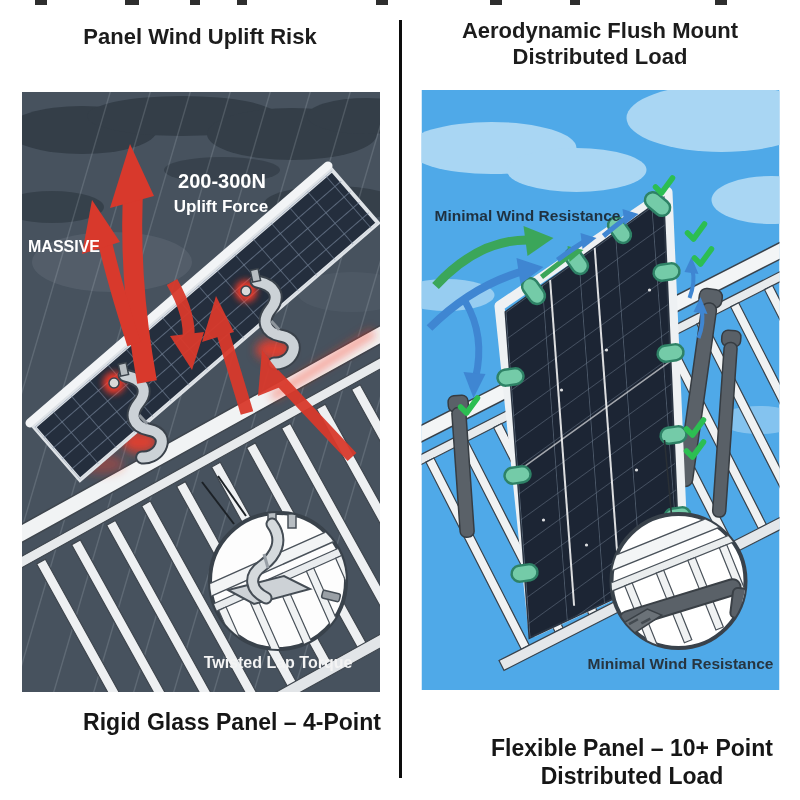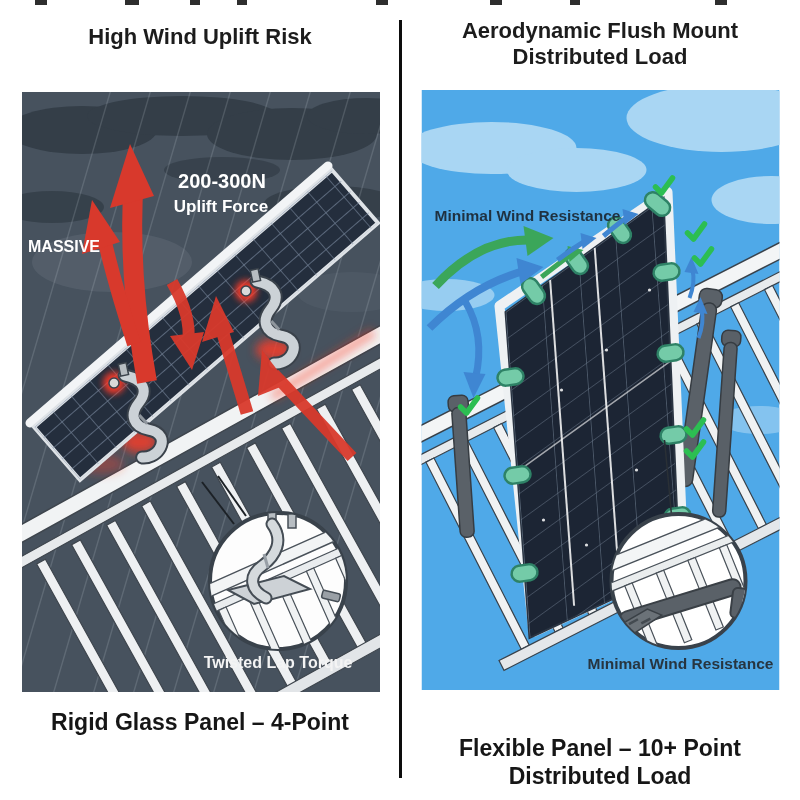--- a/index.html
+++ b/index.html
@@ -10,41 +10,41 @@
   .artifact{position:absolute;top:0;height:5px;background:#2e2e2e;}
   .title{position:absolute;text-align:center;font-weight:bold;color:#1c1c1c;
          font-size:22px;line-height:26px;letter-spacing:0;}
   .title.left-t{left:0;top:24px;width:400px;}
   .title.right-t{left:400px;top:18px;width:400px;}
   .divider{position:absolute;left:399px;top:20px;width:3px;height:758px;background:#0d0d0d;}
   .illus{position:absolute;display:block;}
   .illus.left-i{left:22px;top:92px;width:358px;height:600px;}
   .illus.right-i{left:421px;top:90px;width:359px;height:600px;}
   .caption{position:absolute;text-align:center;font-weight:bold;color:#161616;
-           font-size:23px;line-height:28px;}
+           font-size:23px;line-height:28px;margin-left:32px;}
   .caption.left-c{left:0;top:708px;width:400px;}
   .caption.right-c{left:400px;top:734px;width:400px;}
   svg text{font-family:"Liberation Sans",sans-serif;}
 </style>
 </head>
 <body>
 
 <div>
 
   <span class="artifact" style="left:35px;width:12px"></span>
   <span class="artifact" style="left:125px;width:14px"></span>
   <span class="artifact" style="left:190px;width:10px"></span>
   <span class="artifact" style="left:237px;width:10px"></span>
   <span class="artifact" style="left:376px;width:12px"></span>
   <span class="artifact" style="left:490px;width:12px"></span>
   <span class="artifact" style="left:570px;width:10px"></span>
   <span class="artifact" style="left:715px;width:12px"></span>
 
   <div class="title left-t">
-    <div>High Wind Uplift Risk</div>
+    <div>Panel Wind Uplift Risk</div>
   </div>
   <div class="title right-t">
     <div>Aerodynamic Flush Mount</div>
     <div>Distributed Load</div>
   </div>
 
   <div class="divider"></div>
 
   <svg class="illus left-i" viewBox="0 0 358 600">
     <defs>

